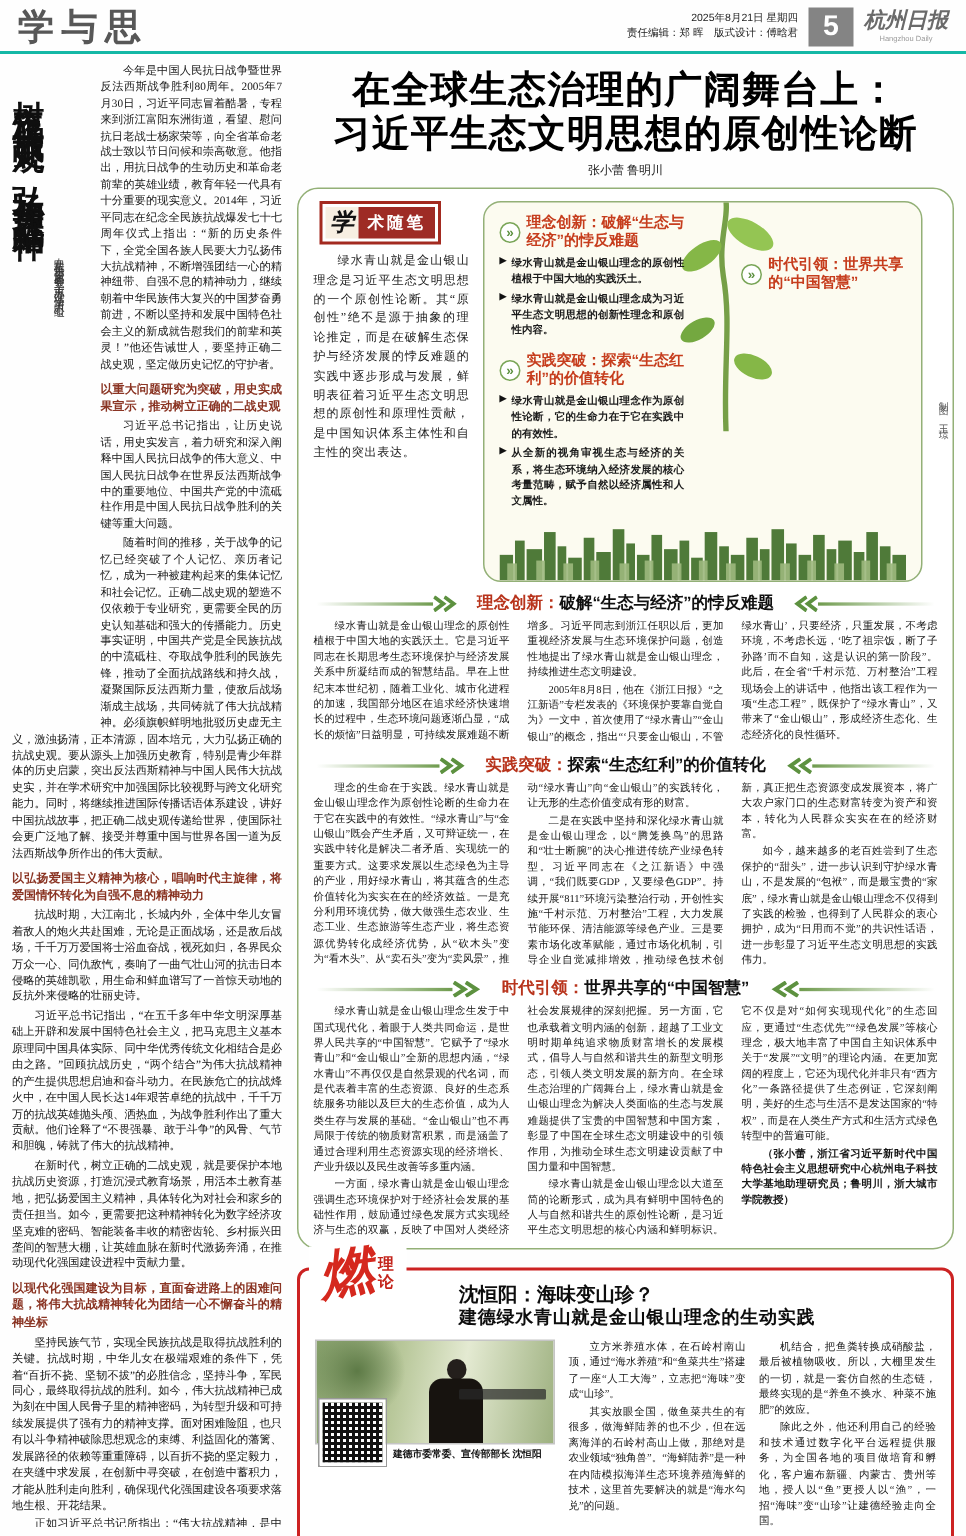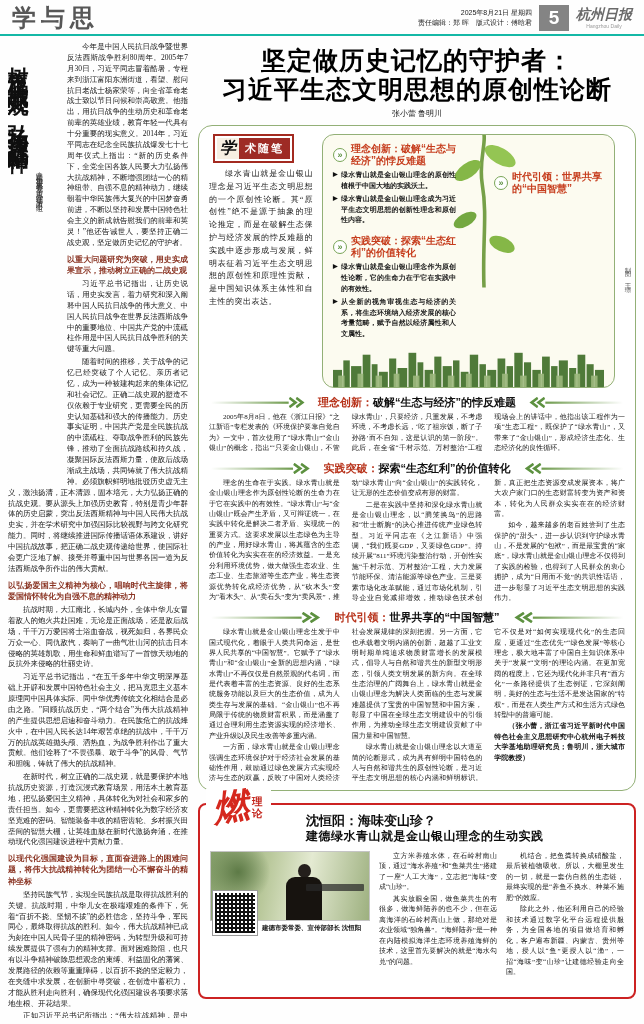--- a/index.html
+++ b/index.html
@@ -201,21 +201,21 @@
       <p class="lp">习近平总书记指出，“在五千多年中华文明深厚基础上开辟和发展中国特色社会主义，把马克思主义基本原理同中国具体实际、同中华优秀传统文化相结合是必由之路。”回顾抗战历史，“两个结合”为伟大抗战精神的产生提供思想启迪和奋斗动力。在民族危亡的抗战烽火中，在中国人民长达14年艰苦卓绝的抗战中，千千万万的抗战英雄抛头颅、洒热血，为战争胜利作出了重大贡献。他们诠释了“不畏强暴、敢于斗争”的风骨、气节和胆魄，铸就了伟大的抗战精神。</p>
       <p class="lp">在新时代，树立正确的二战史观，就是要保护本地抗战历史资源，打造沉浸式教育场景，用活本土教育基地，把弘扬爱国主义精神，具体转化为对社会和家乡的责任担当。如今，更需要把这种精神转化为数字经济攻坚克难的密码、智能装备丰收的精密齿轮、乡村振兴田垄间的智慧大棚，让英雄血脉在新时代激扬奔涌，在推动现代化强国建设进程中贡献力量。</p>
       <h4 class="lsub">以现代化强国建设为目标，直面奋进路上的困难问题，将伟大抗战精神转化为团结一心不懈奋斗的精神坐标</h4>
       <p class="lp">坚持民族气节，实现全民族抗战是取得抗战胜利的关键。抗战时期，中华儿女在极端艰难的条件下，凭着“百折不挠、坚韧不拔”的必胜信念，坚持斗争，军民同心，最终取得抗战的胜利。如今，伟大抗战精神已成为刻在中国人民骨子里的精神密码，为转型升级和可持续发展提供了强有力的精神支撑。面对困难险阻，也只有以斗争精神破除思想观念的束缚、利益固化的藩篱、发展路径的依赖等重重障碍，以百折不挠的坚定毅力，在夹缝中求发展，在创新中寻突破，在创造中蓄积力，才能从胜利走向胜利，确保现代化强国建设各项要求落地生根、开花结果。</p>
       <p class="lp">正如习近平总书记所指出：“伟大抗战精神，是中国人民弥足珍贵的精神财富，将永远激励中国人民克服一切艰难险阻、为实现中华民族伟大复兴而奋斗。”奋进新征程，我们更要筑牢思想之魂，夯实信念之基，传承和弘扬伟大抗战精神，在强国建设和民族复兴的伟业中书写无愧于时代的华章。</p>
 
     </div>
 
     <div class="right-col">
       <div class="headline">
-        <div class="hl1">坚定做历史记忆的守护者：</div>
+        <div class="hl1">在全球生态治理的广阔舞台上：</div>
         <div class="hl2">习近平生态文明思想的原创性论断</div>
         <div class="byline">张小蕾 鲁明川</div>
       </div>
 
       <div class="greenbox">
 
         <div class="summary-row">
           <div class="intro-col">
             <div class="badge">
               <span class="badge-cal">学</span>
@@ -328,20 +328,21 @@
           <div class="sec-title">
             <span class="sec-pre">理念创新：</span><span class="sec-rest">破解“生态与经济”的悖反难题</span>
           </div>
           <svg class="arr" viewBox="0 0 130 12" preserveAspectRatio="none">
             <rect x="28" y="5" width="102" height="2.4" fill="url(#ggrad2)"></rect>
             <path d="M27 1 L19 6 L27 11" fill="none" stroke="#5d9140" stroke-width="3"></path>
             <path d="M18 1 L10 6 L18 11" fill="none" stroke="#5d9140" stroke-width="3"></path>
           </svg>
         </div>
         <div class="sec-cols">
+          <p>绿水青山就是金山银山理念的原创性植根于中国大地的实践沃土。它是习近平同志在长期思考生态环境保护与经济发展关系中所凝结而成的智慧结晶。早在上世纪末本世纪初，随着工业化、城市化进程的加速，我国部分地区在追求经济快速增长的过程中，生态环境问题逐渐凸显，“成长的烦恼”日益明显，可持续发展难题不断增多。习近平同志到浙江任职以后，更加重视经济发展与生态环境保护问题，创造性地提出了绿水青山就是金山银山理念，持续推进生态文明建设。</p>
           <p>2005年8月8日，他在《浙江日报》“之江新语”专栏发表的《环境保护要靠自觉自为》一文中，首次使用了“绿水青山”“金山银山”的概念，指出“‘只要金山银山，不管绿水青山’，只要经济，只重发展，不考虑环境，不考虑长远，‘吃了祖宗饭，断了子孙路’而不自知，这是认识的第一阶段”。此后，在全省“千村示范、万村整治”工程现场会上的讲话中，他指出该工程作为一项“生态工程”，既保护了“绿水青山”，又带来了“金山银山”，形成经济生态化、生态经济化的良性循环。</p>
         </div>
 
         <div class="sec-head">
           <svg class="arr" viewBox="0 0 130 12" preserveAspectRatio="none">
             <rect x="0" y="5" width="102" height="2.4" fill="url(#ggrad)"></rect>
             <path d="M103 1 L111 6 L103 11" fill="none" stroke="#5d9140" stroke-width="3"></path>
             <path d="M112 1 L120 6 L112 11" fill="none" stroke="#5d9140" stroke-width="3"></path>
           </svg>
           <div class="sec-title">

